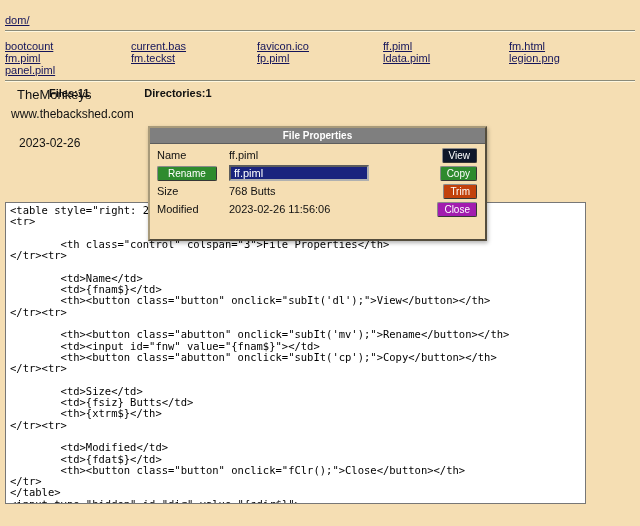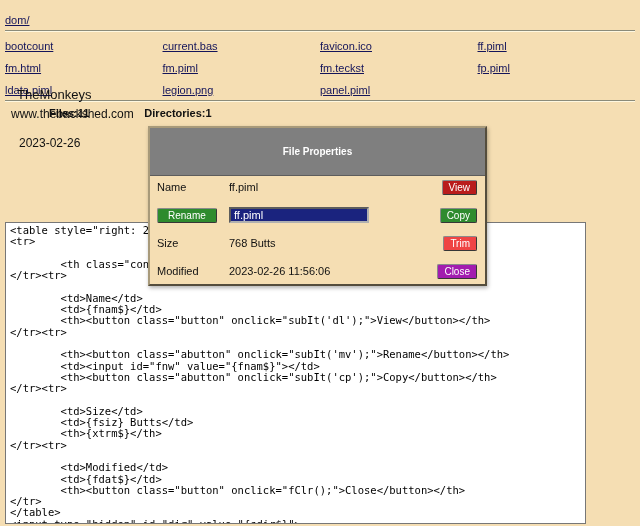--- a/index.html
+++ b/index.html
@@ -35,22 +35,22 @@
   hr.rule {
     border: 0;
     border-top: 1px solid #8b8b7a;
     border-bottom: 1px solid #fff8e0;
     height: 2px;
     margin: 4px 0;
   }
 
   .links-grid {
     display: grid;
-    grid-template-columns: repeat(4, 1fr);
-    row-gap: 10px;
+    grid-template-columns: repeat(5, 1fr);
+    row-gap: 0;
     margin: 8px 0 4px 0;
   }
 
   .summary { display: flex; font-weight: bold; margin-top: 5px; margin-left: 44px; }
   .summary .dirs { margin-left: 55px; }
 
   .bg-text { position: absolute; color: #111; }
   .bg-text.t1 { left: 17px; top: 87px; font-size: 13px; text-align: right; }
   .bg-text.t2 { left: 11px; top: 107px; font-size: 12px; }
   .bg-text.t3 { left: 19px; top: 136px; font-size: 12px; }
@@ -61,30 +61,30 @@
     width: 339px;
     background: #f5deb3;
     border: 2px outset #a89a7a;
     box-shadow: 1px 2px 4px rgba(0,0,0,0.3);
   }
   .dialog-title {
     color: #fff;
     font-size: 10px;
     font-weight: bold;
     text-align: center;
-    padding: 18px 0;
+    padding: 2px 0;
     border-bottom: 1px solid #5d5d5d;
   }
   .dialog-body {
     display: grid;
     grid-template-columns: 72px 1fr 46px;
     grid-auto-rows: 16px;
-    row-gap: 12px;
+    row-gap: 2px;
     align-items: center;
-    padding: 3px 8px 5px 7px;
+    padding: 3px 8px 22px 7px;
   }
   .dlg-label, .dlg-value { font-size: 11px; color: #111; }
   .btn {
     color: #fff;
     font-size: 10px;
     font-family: inherit;
     border: 1px outset #8a8a8a;
     border-radius: 2px;
     padding: 1px 6px;
     cursor: pointer;
@@ -187,28 +187,28 @@
 <span class="bg-text t1">TheMonkeys</span>
 <span class="bg-text t2">www.thebackshed.com</span>
 <span class="bg-text t3">2023-02-26</span>
 
 <div class="dialog">
   <div class="dialog-title" style="background-color: rgb(127, 127, 127);">File Properties</div>
   <div class="dialog-body">
 
     <span class="dlg-label">Name</span>
     <span class="dlg-value">ff.piml</span>
-    <button class="btn btn-right" style="background-color: #b91c1c;">View</button>
+    <button class="btn btn-right" style="background-color: #0f172a;">View</button>
 
     <button class="btn btn-rename" style="background-color: rgb(46, 139, 46);">Rename</button>
     <input class="dlg-input" value="ff.piml" style="background-color: rgb(26, 35, 126);">
     <button class="btn btn-right" style="background-color: rgb(46, 139, 46);">Copy</button>
 
     <span class="dlg-label">Size</span>
     <span class="dlg-value">768 Butts</span>
-    <button class="btn btn-right" style="background-color: #ef4444;">Trim</button>
+    <button class="btn btn-right" style="background-color: #c2410c;">Trim</button>
 
     <span class="dlg-label">Modified</span>
     <span class="dlg-value">2023-02-26 11:56:06</span>
     <button class="btn btn-right" style="background-color: #a21caf;">Close</button>
 
   </div>
 </div>
 
 </body></html>

